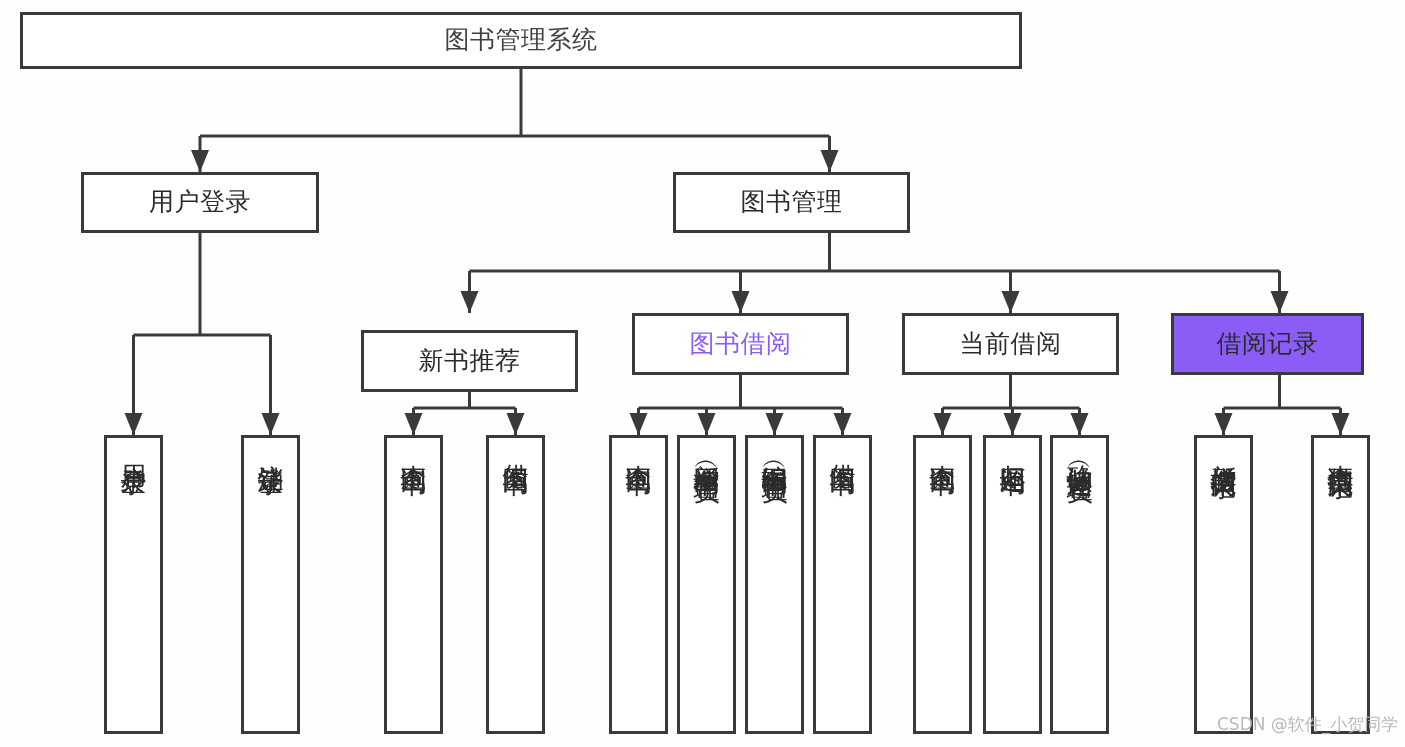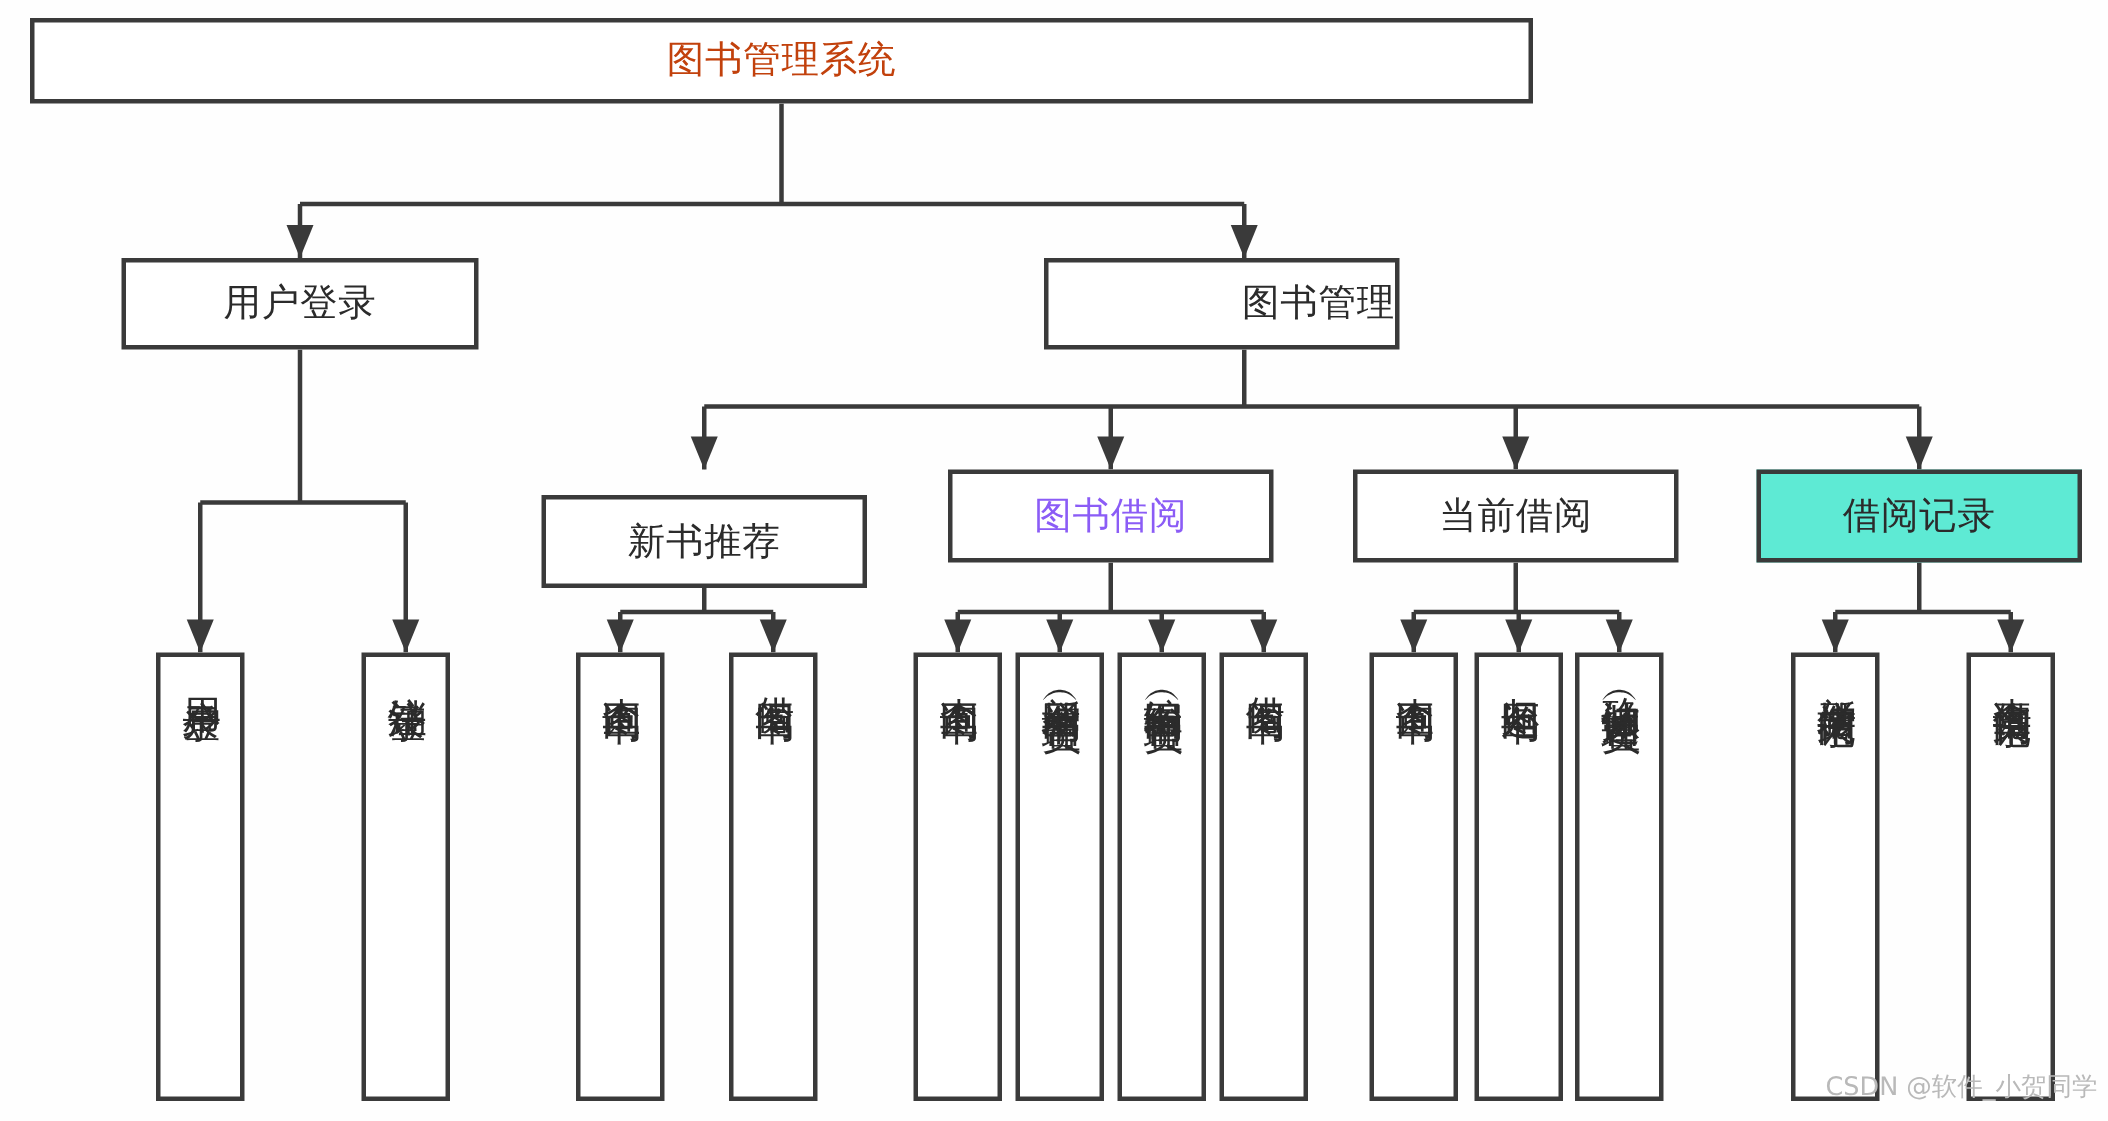--- a/index.html
+++ b/index.html
@@ -131,38 +131,38 @@
       <polygon points="1070.5,413 1088.5,413 1079.5,435" fill="#3a3a3a"></polygon>
       <line x1="1279.5" y1="375" x2="1279.5" y2="408" stroke="#3a3a3a" stroke-width="3"></line>
       <line x1="1223.5" y1="408" x2="1340.5" y2="408" stroke="#3a3a3a" stroke-width="3"></line>
       <line x1="1223.5" y1="408" x2="1223.5" y2="435" stroke="#3a3a3a" stroke-width="3"></line>
       <polygon points="1214.5,413 1232.5,413 1223.5,435" fill="#3a3a3a"></polygon>
       <line x1="1340.5" y1="408" x2="1340.5" y2="435" stroke="#3a3a3a" stroke-width="3"></line>
       <polygon points="1331.5,413 1349.5,413 1340.5,435" fill="#3a3a3a"></polygon>
     </svg>
   <div id="nodes-layer">
       <div class="node-box node-h node-root" style="left: 20px; top: 12px; width: 1002px; height: 57px; border-color: rgb(58, 58, 58); background: rgb(255, 255, 255);">
-        <span class="node-label" style="color: #c2410c; text-align: center;">图书管理系统</span>
+        <span class="node-label" style="color: #404040; text-align: center;">图书管理系统</span>
       </div>
       <div class="node-box node-h" style="left: 81px; top: 172px; width: 238px; height: 61px; border-color: rgb(58, 58, 58); background: rgb(255, 255, 255);">
         <span class="node-label" style="color: rgb(43, 43, 43);">用户登录</span>
       </div>
-      <div class="node-box node-h" style="left: 696px; top: 172px; width: 237px; height: 61px; border-color: rgb(58, 58, 58); background: rgb(255, 255, 255); justify-content: flex-end;">
+      <div class="node-box node-h" style="left: 673px; top: 172px; width: 237px; height: 61px; border-color: rgb(58, 58, 58); background: rgb(255, 255, 255);">
         <span class="node-label" style="color: rgb(43, 43, 43);">图书管理</span>
       </div>
       <div class="node-box node-h" style="left: 361px; top: 330px; width: 217px; height: 62px; border-color: rgb(58, 58, 58); background: rgb(255, 255, 255);">
         <span class="node-label" style="color: rgb(43, 43, 43);">新书推荐</span>
       </div>
       <div class="node-box node-h" style="left: 632px; top: 313px; width: 217px; height: 62px; border-color: rgb(58, 58, 58); background: rgb(255, 255, 255);">
         <span class="node-label" style="color: #8b5cf6;">图书借阅</span>
       </div>
       <div class="node-box node-h" style="left: 902px; top: 313px; width: 217px; height: 62px; border-color: rgb(58, 58, 58); background: rgb(255, 255, 255);">
         <span class="node-label" style="color: rgb(43, 43, 43);">当前借阅</span>
       </div>
-      <div class="node-box node-h" style="left: 1171px; top: 313px; width: 217px; height: 62px; border-color: rgb(58, 58, 58); background: #5eead4; align-items: center;">
+      <div class="node-box node-h" style="left: 1171px; top: 313px; width: 193px; height: 62px; border-color: rgb(58, 58, 58); background: #8b5cf6; align-items: center;">
         <span class="node-label" style="color: rgb(43, 43, 43);">借阅记录</span>
       </div>
       <div class="node-box node-v" style="left: 104px; top: 435px; width: 59px; height: 299px; border-color: rgb(58, 58, 58); background: rgb(255, 255, 255);">
         <span class="node-label" style="color: rgb(43, 43, 43);">用户登录</span>
       </div>
       <div class="node-box node-v" style="left: 241px; top: 435px; width: 59px; height: 299px; border-color: rgb(58, 58, 58); background: rgb(255, 255, 255);">
         <span class="node-label" style="color: rgb(43, 43, 43);">注销登录</span>
       </div>
       <div class="node-box node-v" style="left: 384px; top: 435px; width: 59px; height: 299px; border-color: rgb(58, 58, 58); background: rgb(255, 255, 255);">
         <span class="node-label" style="color: rgb(43, 43, 43);">查询图书</span>

